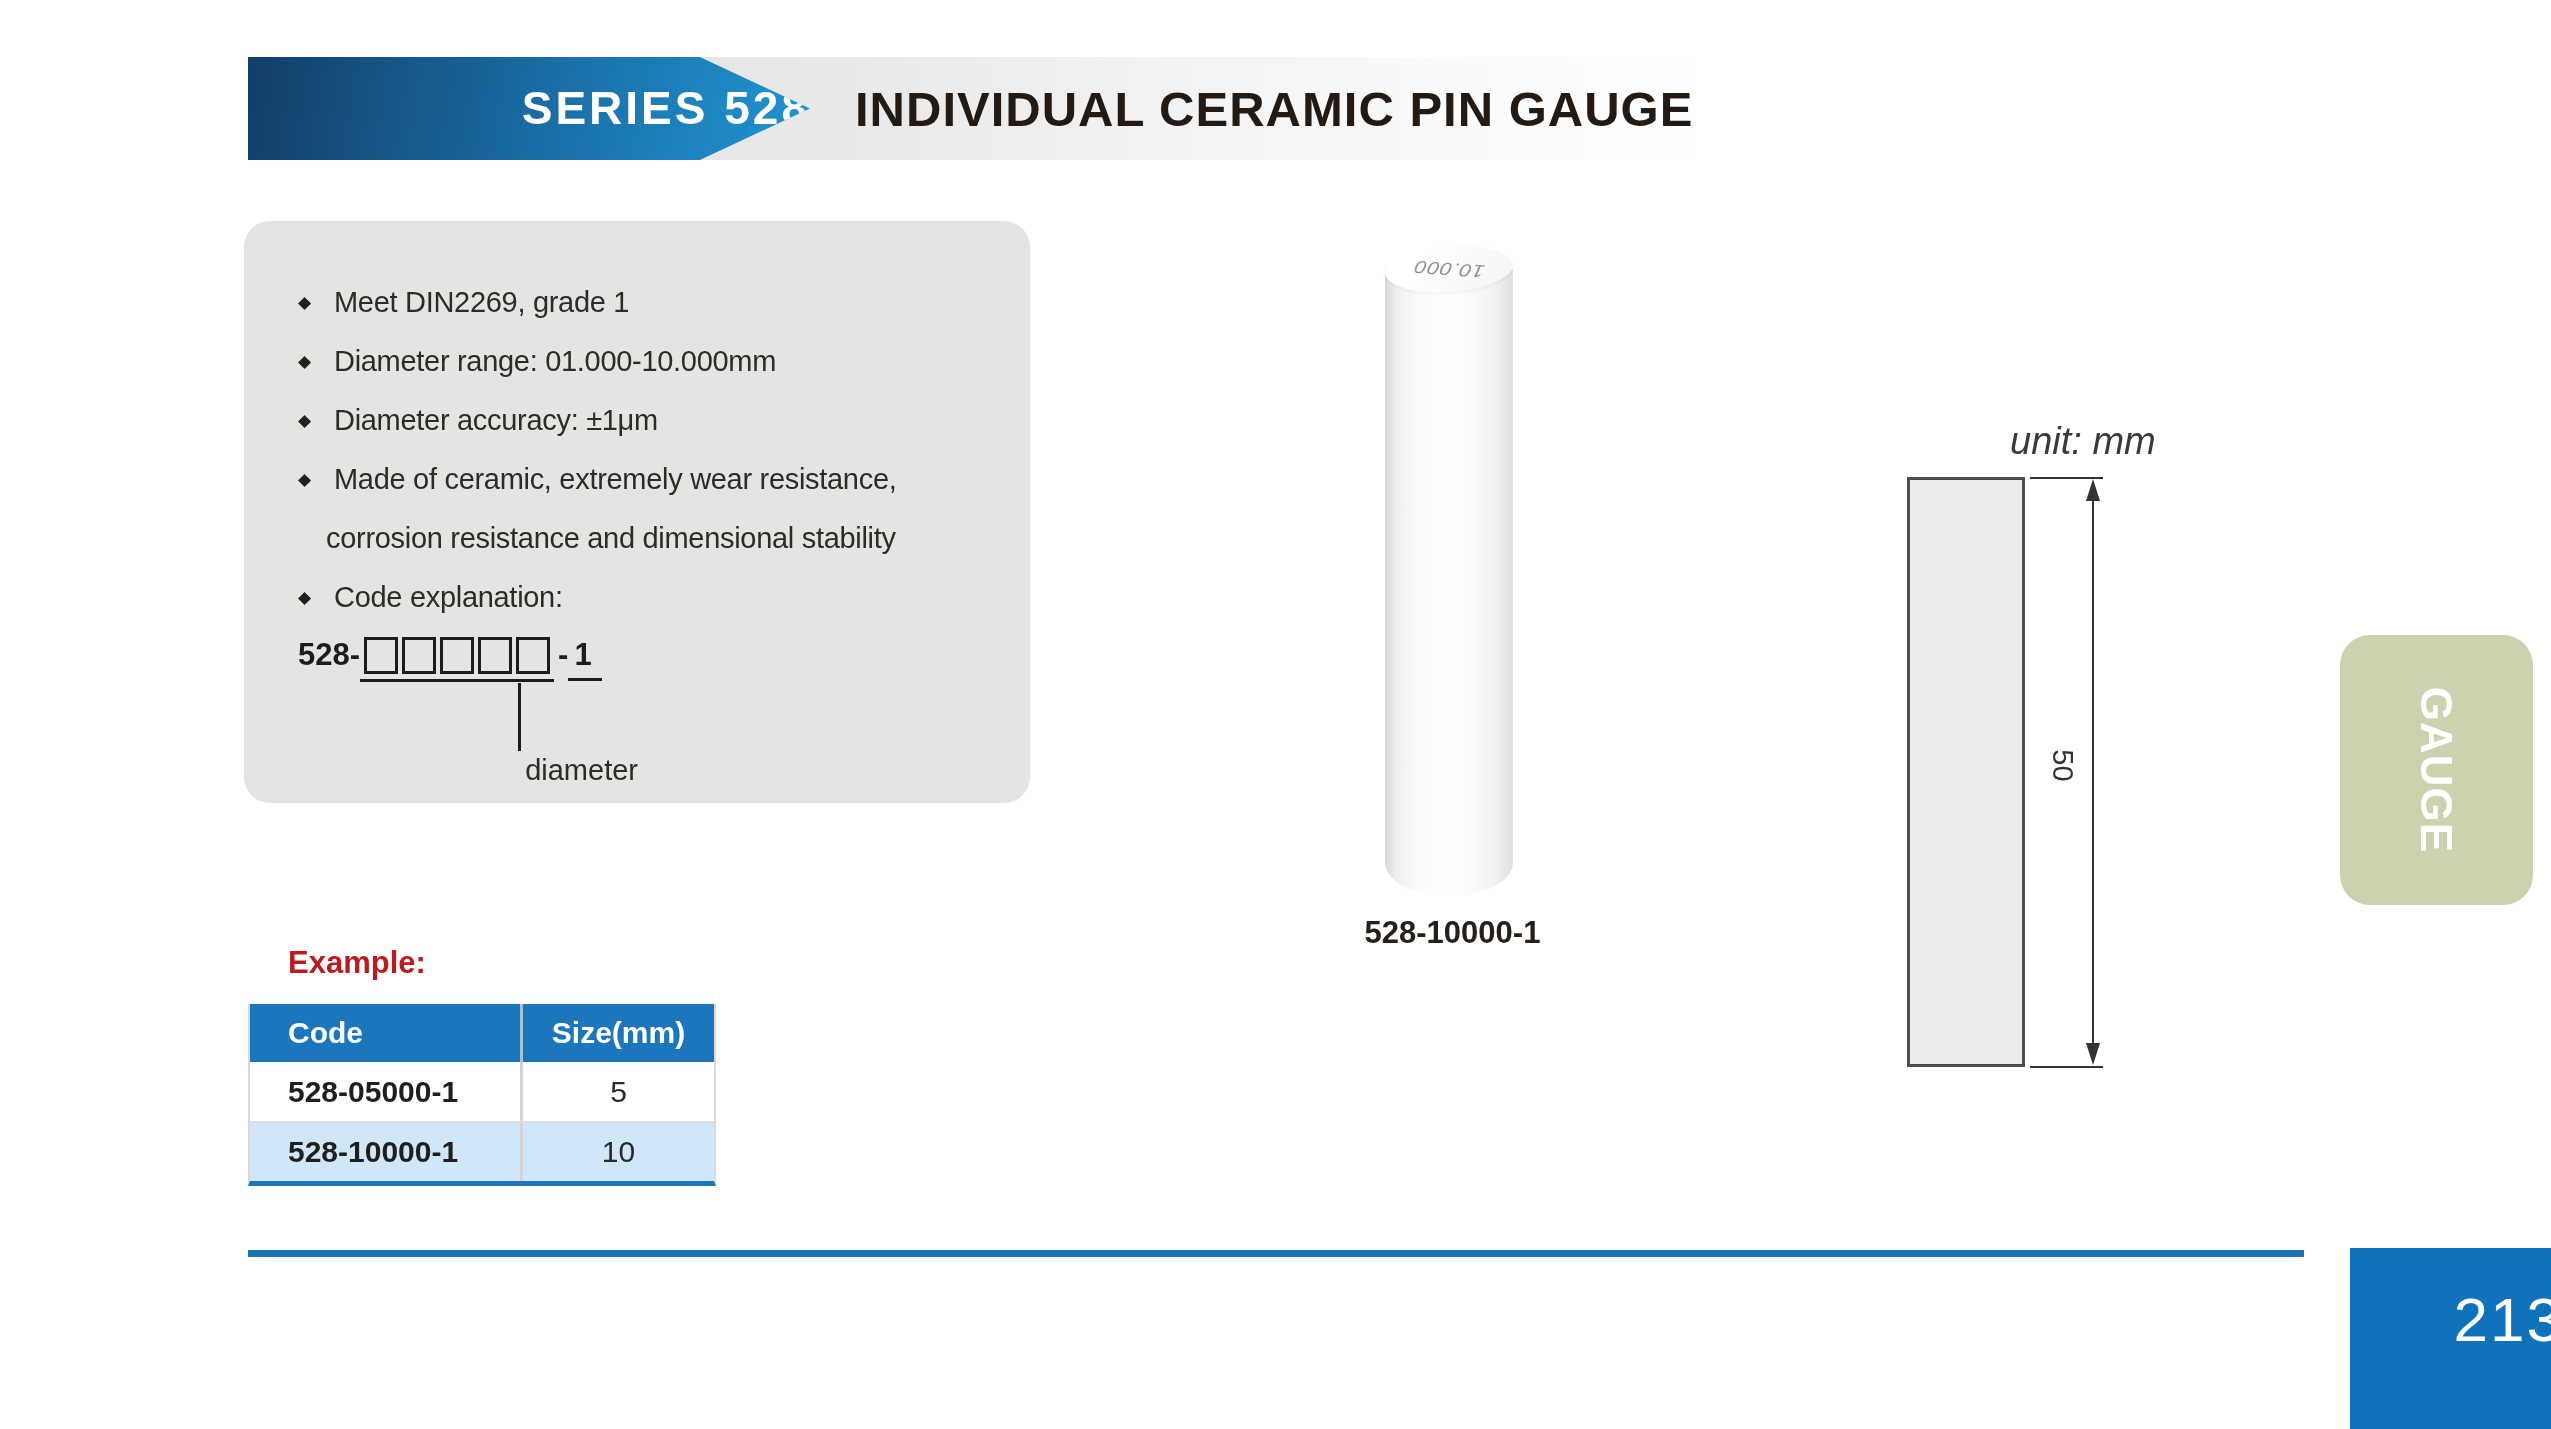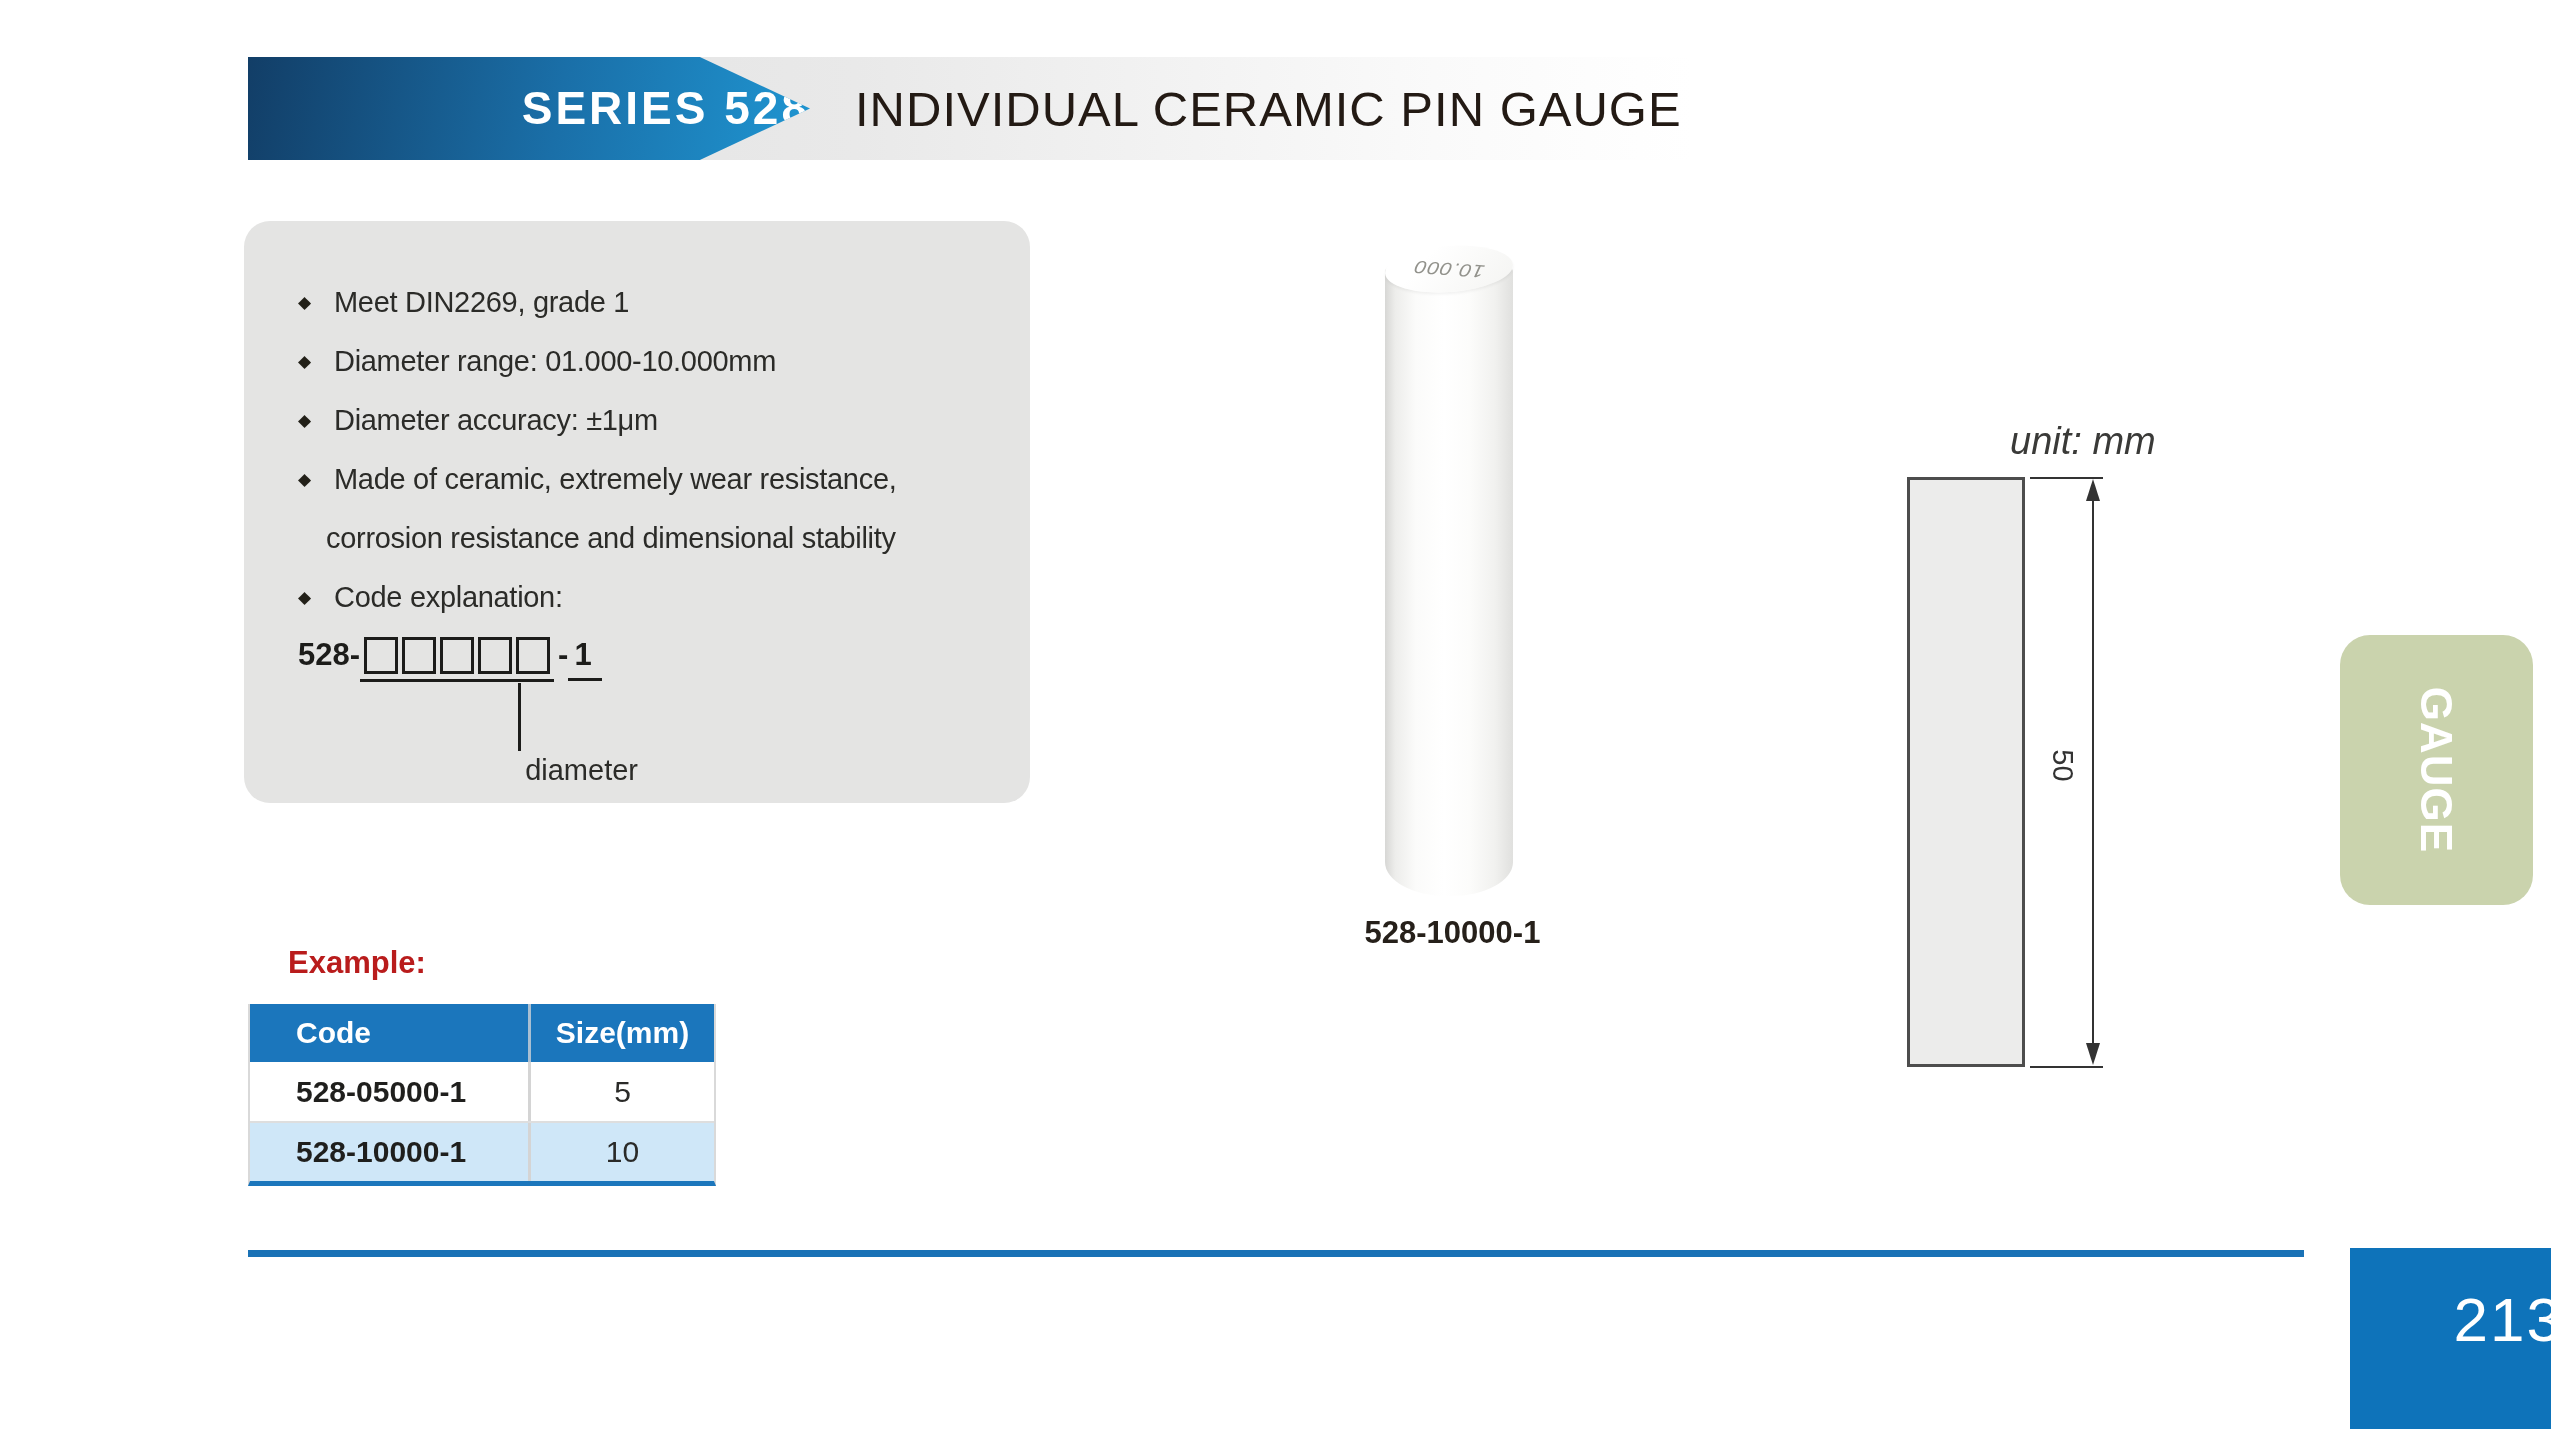--- a/index.html
+++ b/index.html
@@ -20,21 +20,21 @@
     background:linear-gradient(100deg,#123e67 0%,#186append 0,#1a6fa8 55%,#1f95d1 100%);
     background:linear-gradient(100deg,#123e67 0%,#1a6fa8 55%,#1f95d1 100%);
     clip-path:polygon(0 0,80.4% 0,100% 50%,80.4% 100%,0 100%);
   }
   .series-label{
     padding-left:50px;line-height:103px;color:#ffffff;
     font-size:46px;font-weight:bold;letter-spacing:3px;white-space:nowrap;text-align:right;
   }
   .page-title{
     left:855px;top:57px;height:103px;line-height:105px;
-    font-size:49px;font-weight:normal;color:#231a14;letter-spacing:1px;white-space:nowrap;
+    font-size:49px;font-weight:bold;color:#231a14;letter-spacing:1px;white-space:nowrap;
   }
 
   
   .info-box{
     left:244px;top:221px;width:786px;height:582px;
     background:#e4e4e3;border-radius:26px;
     padding:52px 30px 0 54px;box-sizing:border-box;
   }
   .feature-line{display:flex;line-height:59px;font-size:29px;color:#2b2b28;letter-spacing:-0.3px;white-space:nowrap;}
   .bullet-icon{width:36px;font-size:17px;color:#222018;flex:none;line-height:59px;}
@@ -94,21 +94,21 @@
     font-size:44px;font-weight:bold;color:#ffffff;letter-spacing:1px;
     transform:rotate(90deg);white-space:nowrap;
   }
 
   
   .example-label{left:288px;top:945px;font-size:31px;font-weight:bold;color:#b91c1c;}
   .ex-table{
     left:248px;top:1004px;width:464px;
     border-bottom:5px solid #1b76bc;border-left:2px solid #d9d9d9;border-right:2px solid #d9d9d9;
   }
-  .ex-row{display:flex;padding-left:8px;}
+  .ex-row{display:flex;}
   .ex-row-header{background:#1b76bc;height:58px;color:#ffffff;}
   .ex-row-r1{background:#ffffff;height:59px;justify-content:center;}
   .ex-row-r2{background:#cfe7f8;height:58px;border-top:2px solid #dedede;}
   .ex-c1{width:270px;padding-left:38px;display:flex;align-items:center;
     font-size:30px;font-weight:bold;box-sizing:border-box;}
   .ex-c2{flex:1;display:flex;align-items:center;justify-content:center;font-size:30px;}
   .ex-row-header .ex-c2{font-weight:bold;border-left:3px solid #a9bfd2;}
   .ex-row-r1 .ex-c2,.ex-row-r2 .ex-c2{border-left:3px solid #d4d4d4;color:#2a2a28;}
   .ex-row-r1 .ex-c1,.ex-row-r2 .ex-c1{color:#1f1f1d;}
 

